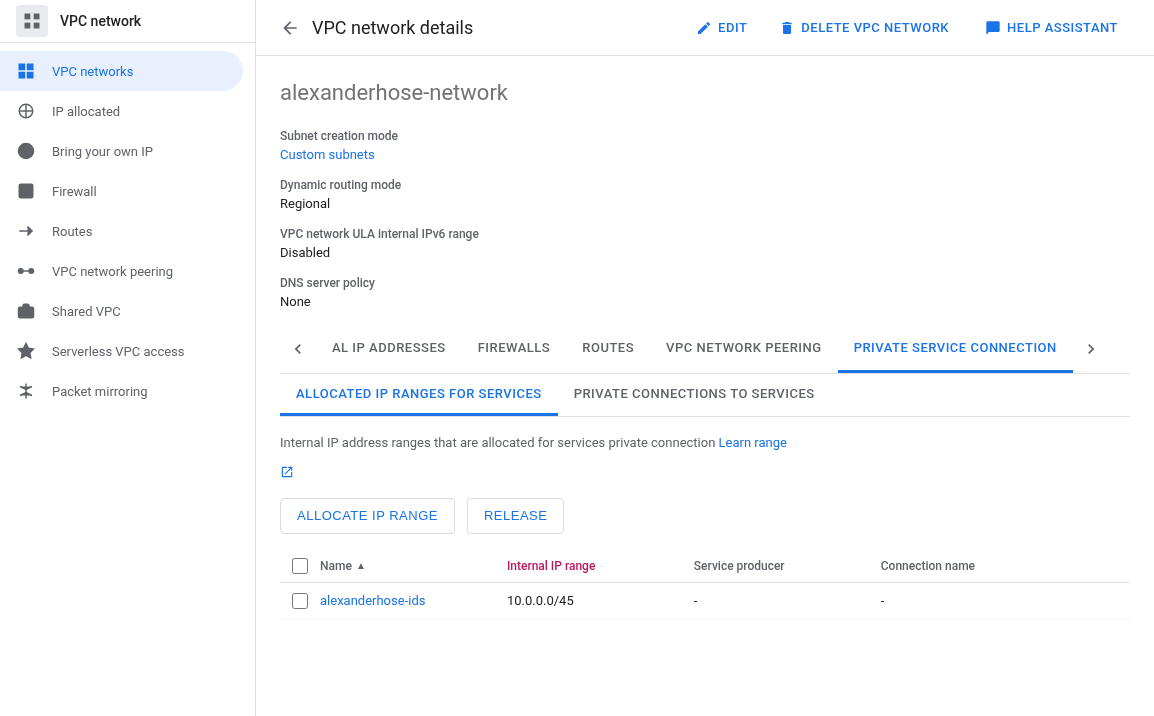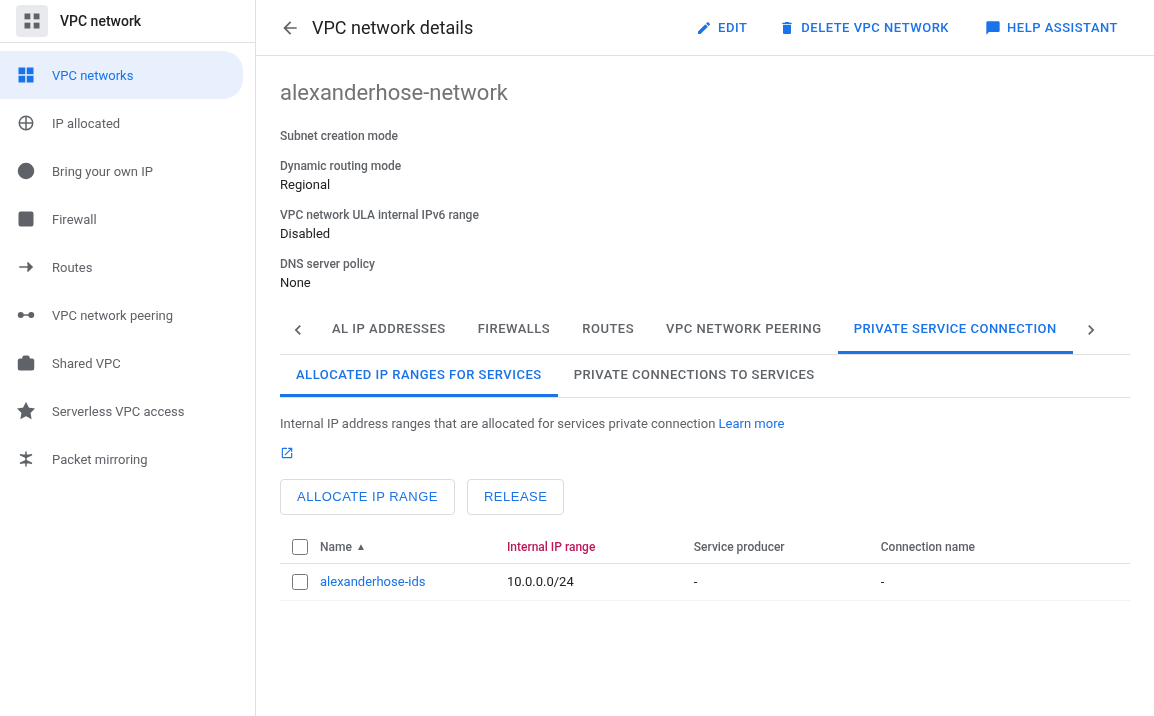--- a/index.html
+++ b/index.html
@@ -4,21 +4,21 @@
   <style>
     * { box-sizing: border-box; margin: 0; padding: 0; }
     body { font-family: 'Roboto', Arial, sans-serif; font-size: 13px; color: #202124; background: #fff; display: flex; height: 716px; overflow: hidden; }
 
     
     .sidebar { width: 256px; min-width: 256px; background: #fff; border-right: 1px solid #e0e0e0; display: flex; flex-direction: column; }
     .sidebar-header { display: flex; align-items: center; padding: 12px 16px; border-bottom: 1px solid #e0e0e0; height: 43px; }
     .sidebar-header-icon { width: 32px; height: 32px; background: #e8eaed; border-radius: 4px; margin-right: 12px; display: flex; align-items: center; justify-content: center; }
     .sidebar-header-title { font-size: 14px; font-weight: 500; color: #202124; }
     .sidebar-nav { padding: 8px 0; }
-    .sidebar-item { display: flex; align-items: center; padding: 0 16px; height: 48px; cursor: pointer; border-radius: 0 20px 20px 0; margin-right: 12px; color: #5f6368; font-size: 13px; }
+    .sidebar-item { display: flex; align-items: center; padding: 0 16px; height: 40px; cursor: pointer; border-radius: 0 20px 20px 0; margin-right: 12px; color: #5f6368; font-size: 13px; }
     .sidebar-item.active { background: #e8f0fe; color: #1a73e8; }
     .sidebar-item .item-icon { width: 20px; height: 20px; margin-right: 16px; display: flex; align-items: center; justify-content: center; flex-shrink: 0; }
     .sidebar-item.active .item-icon svg { fill: #1a73e8; }
     .sidebar-item .item-icon svg { fill: #5f6368; }
 
     
     .main { flex: 1; display: flex; flex-direction: column; overflow: hidden; }
     .topbar { display: flex; align-items: center; padding: 0 24px; height: 56px; border-bottom: 1px solid #e0e0e0; }
     .back-btn { color: #5f6368; cursor: pointer; margin-right: 12px; display: flex; align-items: center; }
     .page-title { font-size: 18px; font-weight: 400; color: #202124; flex: 1; }
@@ -210,20 +210,21 @@
       </div>
     </div>
   </div>
 
   <div class="content">
     <h1 class="network-name">alexanderhose-network</h1>
 
     
     <div class="detail-section">
       <div class="detail-label">Subnet creation mode</div>
+      <div class="detail-value link">Custom subnets</div>
     </div>
     <div class="detail-section">
       <div class="detail-label">Dynamic routing mode</div>
       <div class="detail-value">Regional</div>
     </div>
     <div class="detail-section">
       <div class="detail-label">VPC network ULA internal IPv6 range</div>
       <div class="detail-value disabled">Disabled</div>
     </div>
     <div class="detail-section">
@@ -266,21 +267,21 @@
         <span>ALLOCATED IP RANGES FOR SERVICES</span>
       </div>
       <div class="sub-tab">
         <span>PRIVATE CONNECTIONS TO SERVICES</span>
       </div>
     </div>
 
     
     <div class="description">
       <span>Internal IP address ranges that are allocated for services private connection</span>
-      <a>Learn more</a>
+      <a>Learn range</a>
     </div>
     <div class="ext-link">
       <svg width="14" height="14" viewBox="0 0 24 24" fill="#1a73e8">
           <path d="M19 19H5V5h7V3H5a2 2 0 0 0-2 2v14a2 2 0 0 0 2 2h14a2 2 0 0 0 2-2v-7h-2v7zM14 3v2h3.59l-9.83 9.83 1.41 1.41L19 6.41V10h2V3h-7z"></path>
         </svg>
     </div>
 
     
     <div class="btn-row">
       <button class="btn-outlined">ALLOCATE IP RANGE</button>
@@ -305,20 +306,20 @@
         </div>
         <div class="table-col-connection">
           <span>Connection name</span>
         </div>
       </div>
       <div class="table-data-row">
         <div class="table-checkbox">
           <input type="checkbox" style="">
         </div>
         <div class="cell-name">alexanderhose-ids</div>
-        <div class="cell-ip">10.0.0.0/24</div>
+        <div class="cell-ip">10.0.0.0/45</div>
         <div class="cell-producer">-</div>
         <div class="cell-connection">-</div>
       </div>
     </div>
 
   </div>
 </div>
 
 </body></html>

